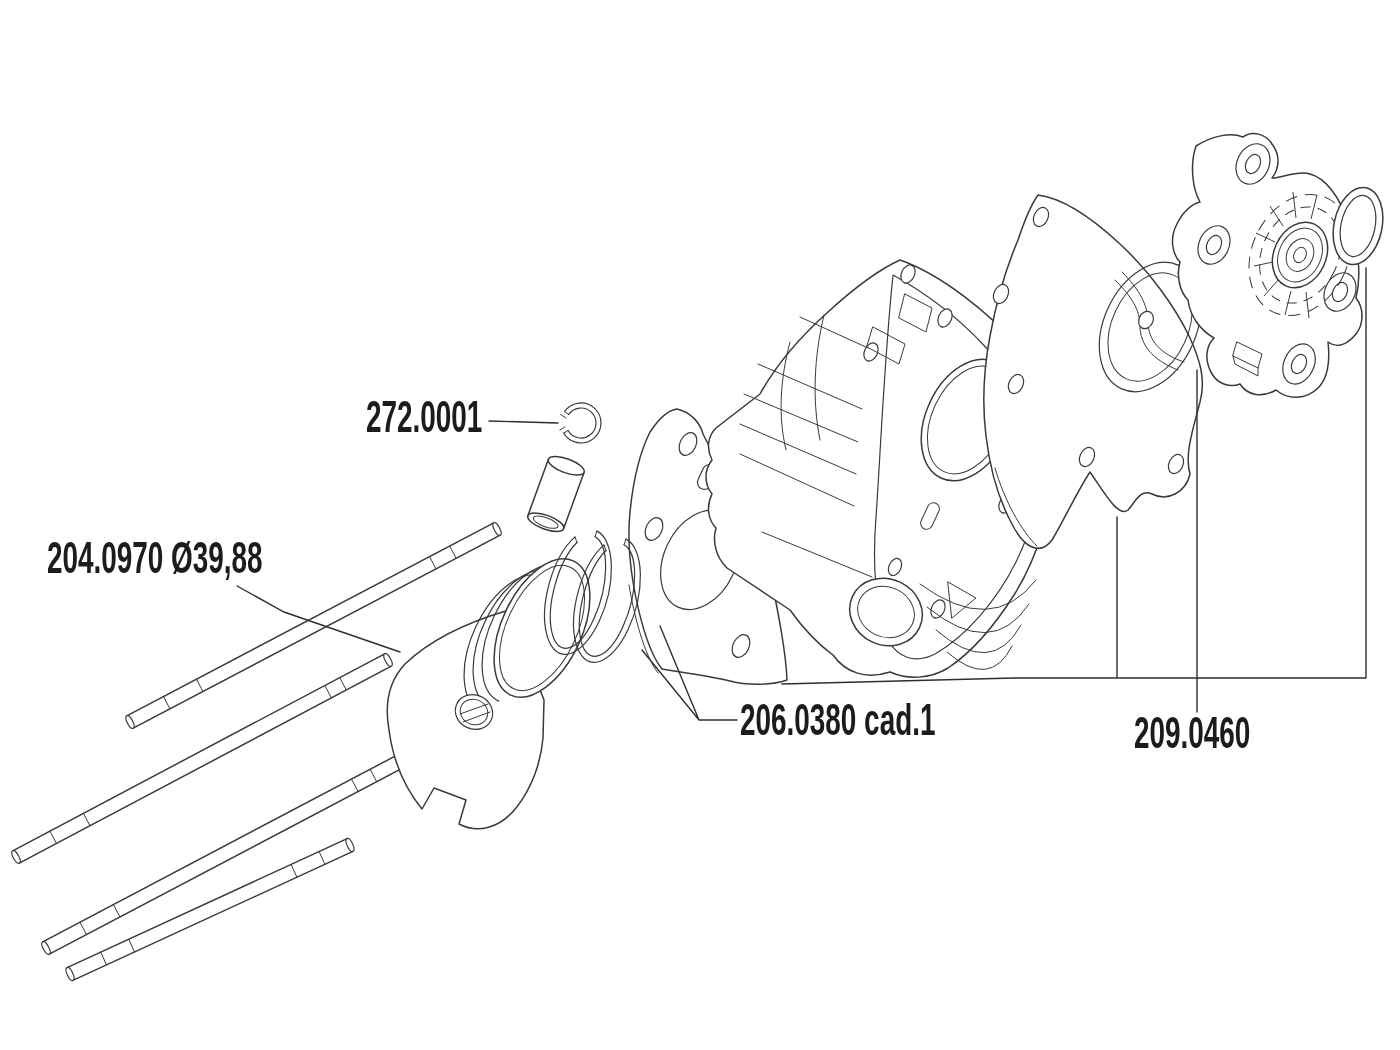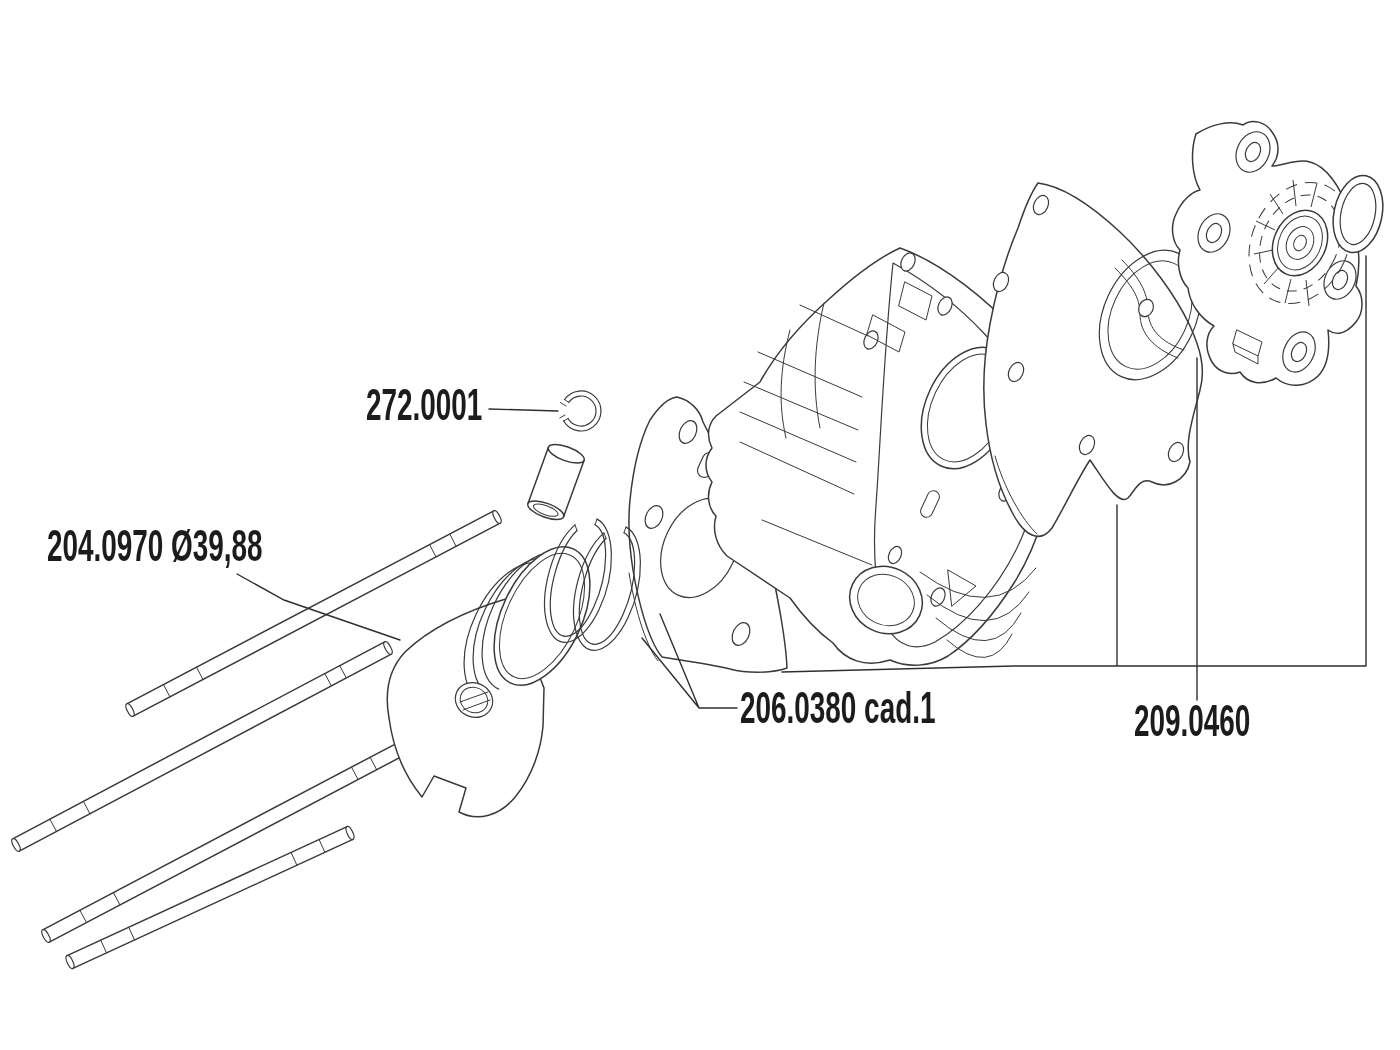--- a/index.html
+++ b/index.html
@@ -1,20 +1,20 @@
 <!DOCTYPE html>
 <html><head>
 <meta charset="utf-8">
 <style>
   html,body{margin:0;padding:0;}
   body{
     width:1400px;height:1050px;position:relative;overflow:hidden;
     background:#ffffff;font-family:"Liberation Sans",sans-serif;
   }
-  #stage{position:absolute;left:0;top:0;width:1400px;height:760px;}
+  #stage{position:absolute;left:0;top:12px;width:1400px;height:760px;}
   svg{position:absolute;left:0;top:0;}
   .part-label{
     position:absolute;font-weight:700;font-size:45px;line-height:1;
     color:#1c1c1c;white-space:nowrap;
     transform:scaleX(0.62);transform-origin:left top;
     letter-spacing:0px;
   }
   
   .o  {fill:#ffffff;stroke:#3a3a3a;stroke-width:1.5;stroke-linejoin:round;}
   .l  {fill:none;stroke:#3a3a3a;stroke-width:1.2;stroke-linejoin:round;stroke-linecap:round;}

